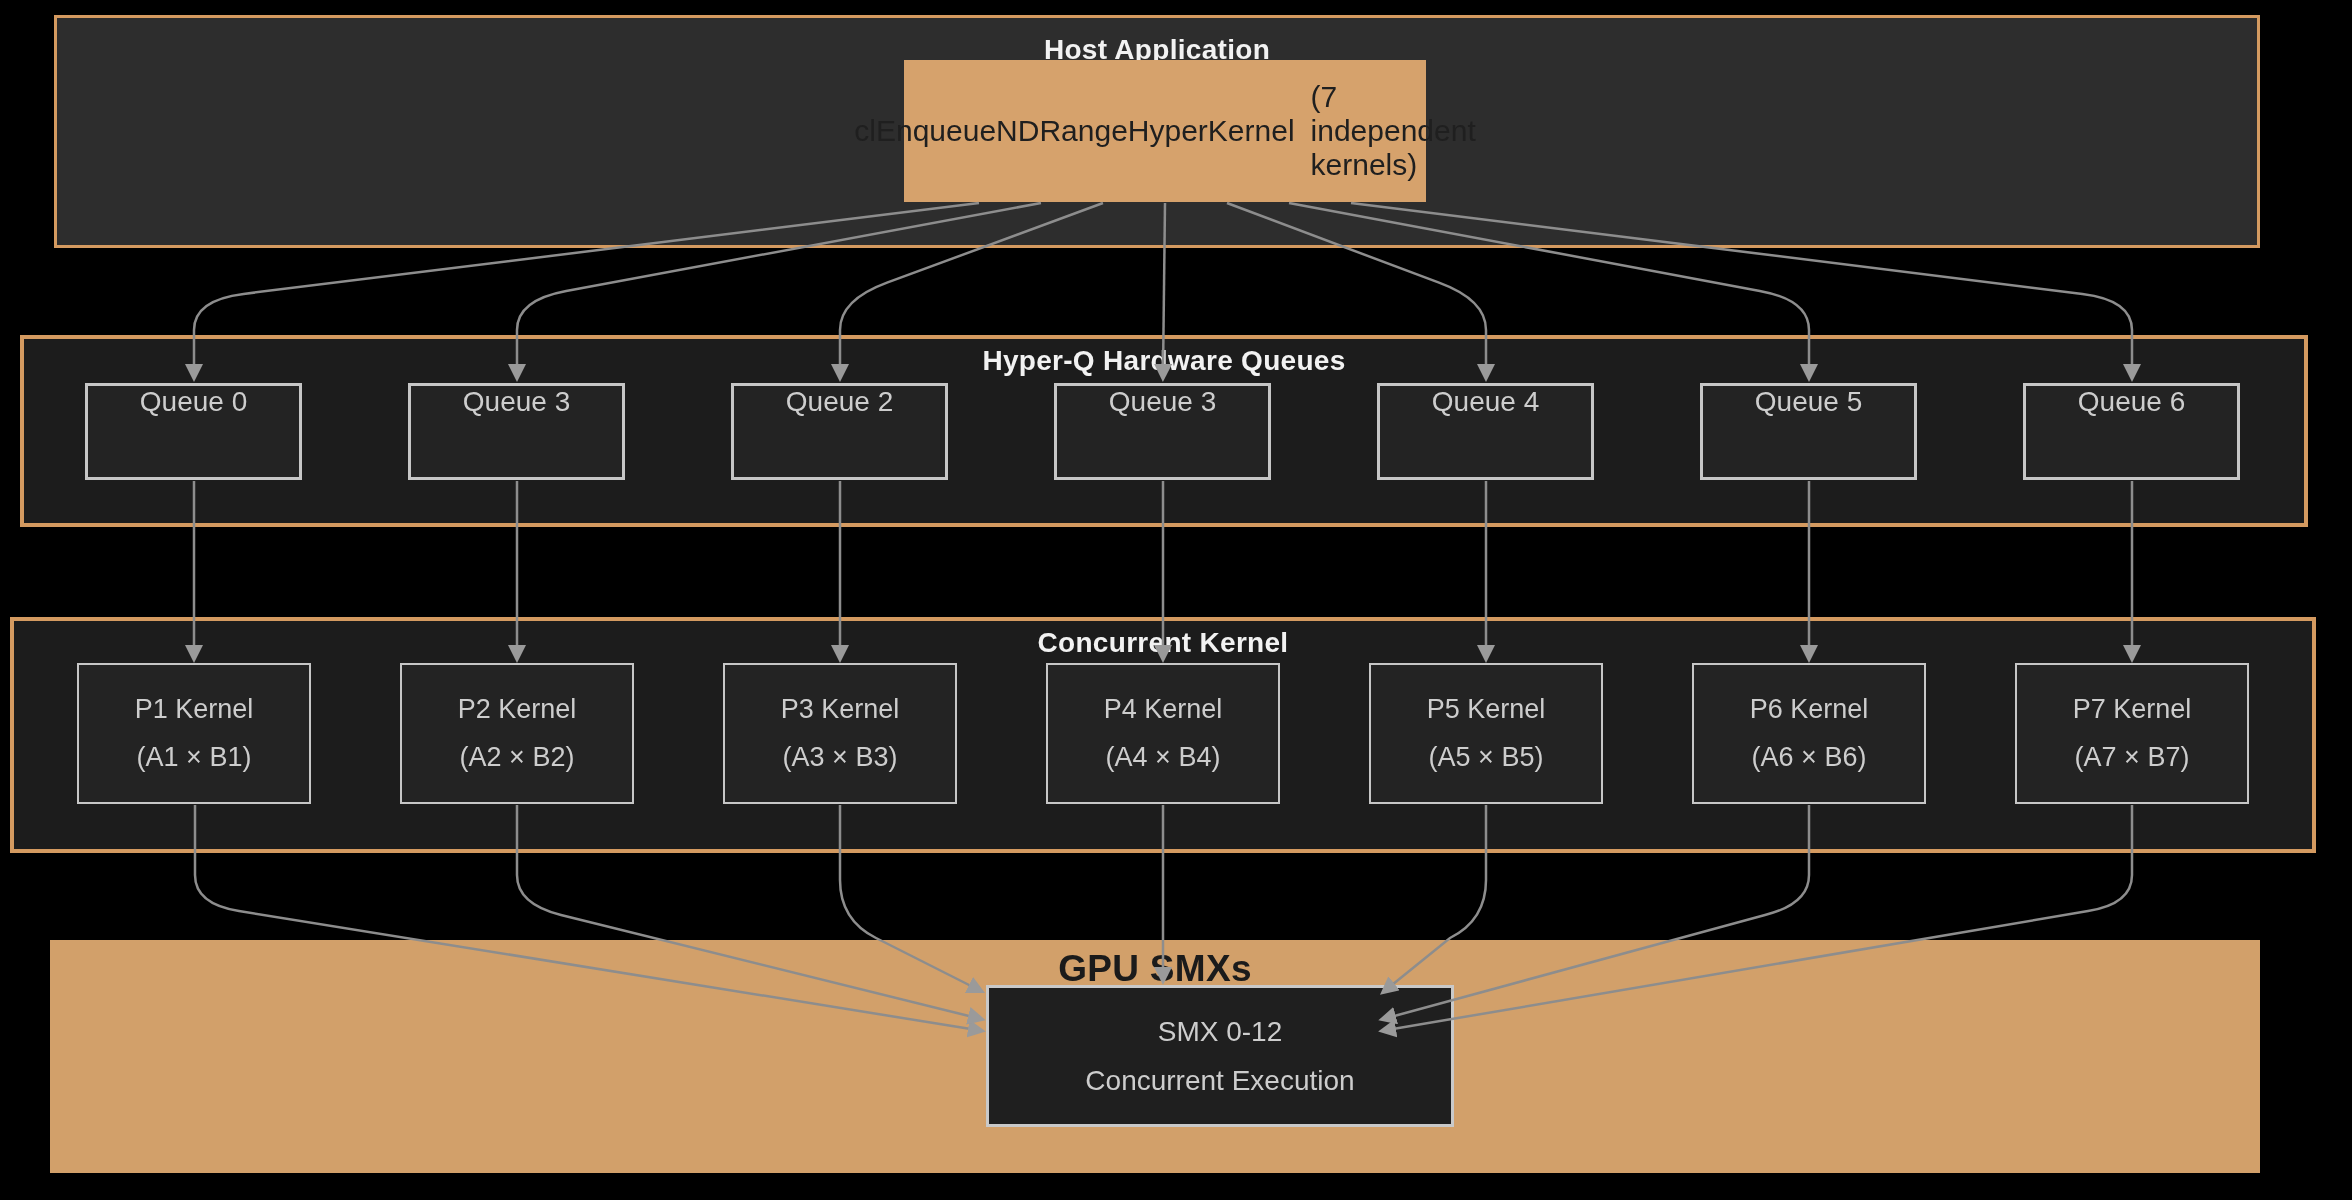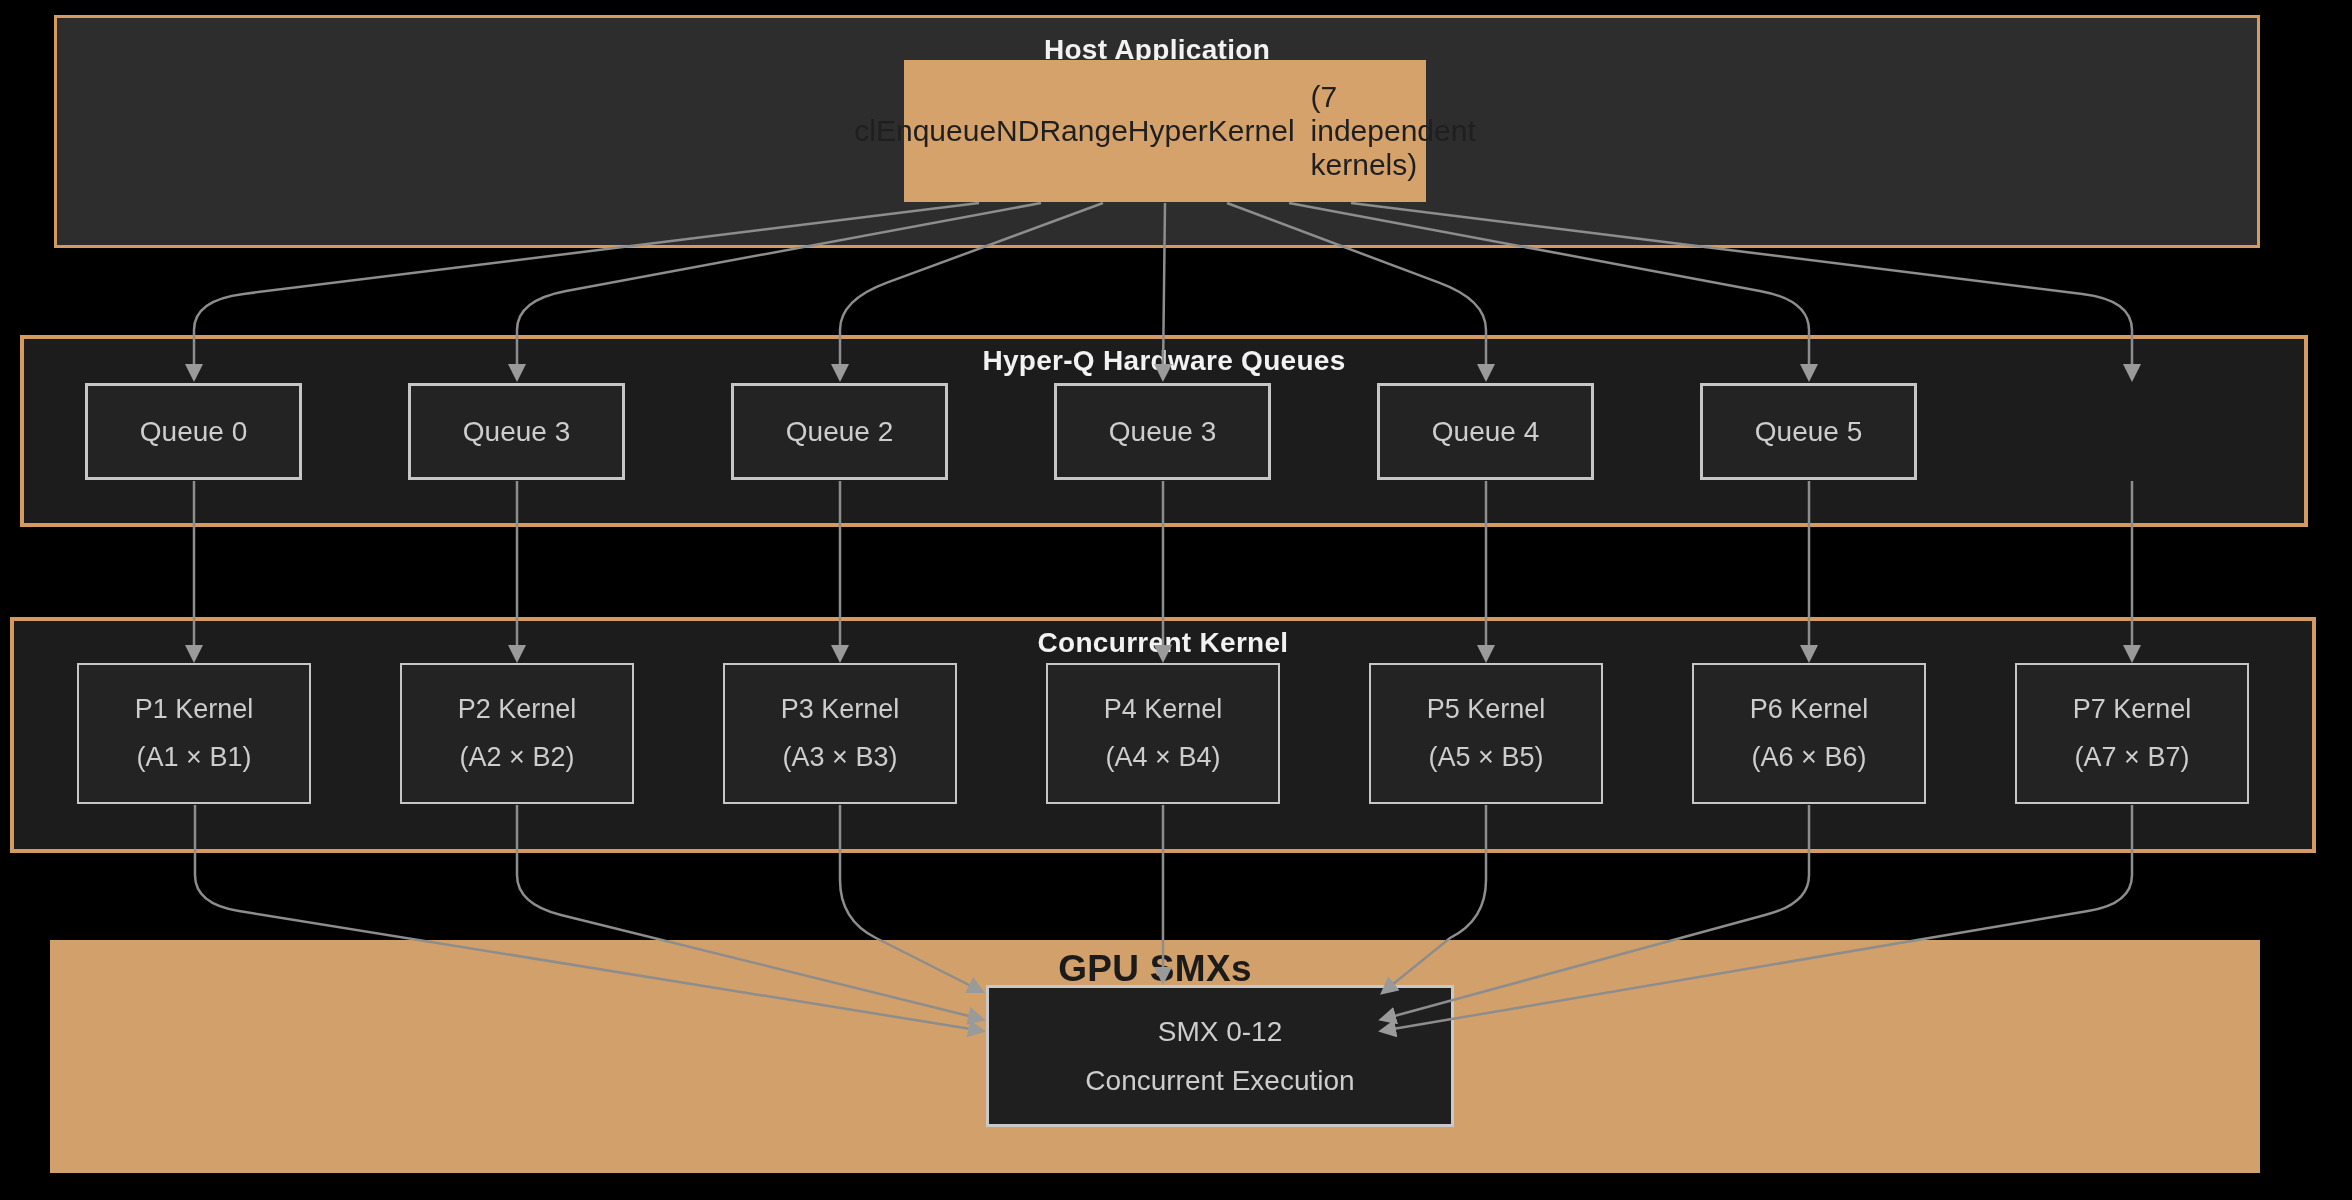--- a/index.html
+++ b/index.html
@@ -27,21 +27,21 @@
 
   .host-section{left:54px;top:15px;width:2206px;height:233px;background:var(--panel-dark);border:3px solid var(--border-tan);}
   .host-section .section-title{top:16px;}
   .clenqueue-box{position:absolute;left:847px;top:42px;width:522px;height:142px;background:var(--accent-tan);
     display:flex;flex-direction:row;align-items:center;justify-content:center;gap:16px;
     color:var(--text-dark);font-size:30px;}
 
   .queues-section{left:20px;top:335px;width:2288px;height:192px;background:var(--panel-darker);border:4px solid var(--border-tan);}
   .queues-section .section-title{top:6px;}
   .queue-box{position:absolute;top:44px;width:217px;height:97px;background:var(--node-fill);border:3px solid var(--node-border);
-    display:flex;align-items:center;justify-content:center;color:var(--text-node);font-size:28px;}
+    display:flex;align-items:flex-start;justify-content:center;color:var(--text-node);font-size:28px;}
 
   .kernels-section{left:10px;top:617px;width:2306px;height:236px;background:var(--panel-darker);border:4px solid var(--border-tan);}
   .kernels-section .section-title{top:6px;}
   .kernel-box{position:absolute;top:42px;width:234px;height:141px;background:var(--node-fill);border:2px solid var(--node-border);
     display:flex;flex-direction:column;align-items:center;justify-content:center;gap:17px;
     color:var(--text-node);font-size:27px;}
 
   .gpu-band{left:50px;top:940px;width:2210px;height:233px;background:var(--band-tan);}
   .gpu-band .section-title{top:8px;color:#1b1b1b;font-size:37px;font-weight:700;}
   .smx-box{position:absolute;left:936px;top:45px;width:468px;height:142px;background:var(--smx-fill);border:3px solid #c9c9c9;
@@ -75,20 +75,23 @@
         <span>Queue 2</span>
       </div>
     <div class="queue-box" style="left:1030px">
         <span>Queue 3</span>
       </div>
     <div class="queue-box" style="left:1353px">
         <span>Queue 4</span>
       </div>
     <div class="queue-box" style="left:1676px">
         <span>Queue 5</span>
+      </div>
+    <div class="queue-box" style="left:1999px">
+        <span>Queue 6</span>
       </div>
   </section>
 
   <section class="section kernels-section">
     <div class="section-title">Concurrent Kernel</div>
     <div class="kernel-box" style="left:63px">
       <div>P1 Kernel</div>
       <div>(A1 × B1)</div>
     </div>
     <div class="kernel-box" style="left:386px">

